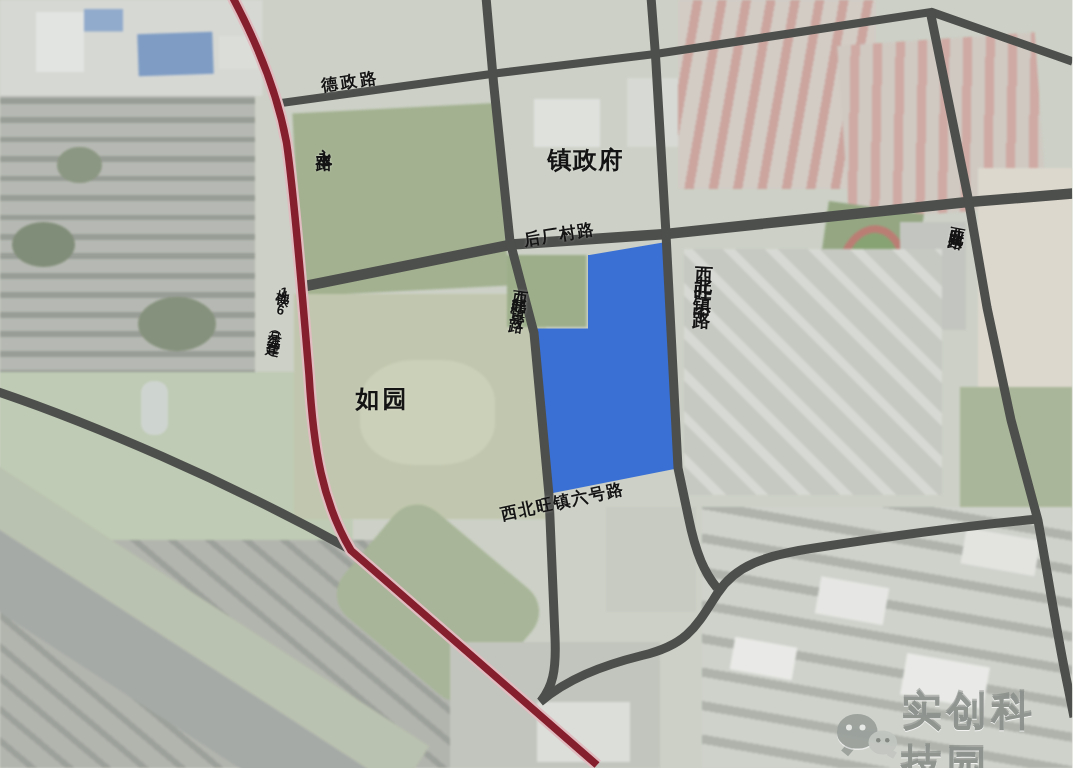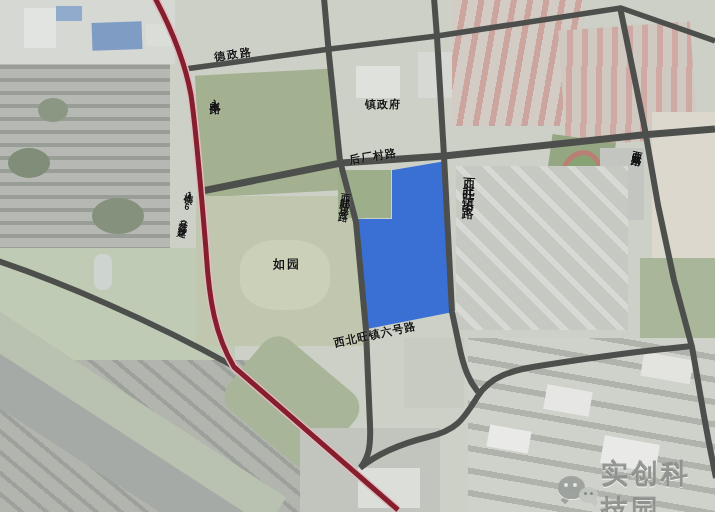--- a/index.html
+++ b/index.html
@@ -115,31 +115,31 @@
 
       <path stroke-width="8" d="M155,-2 C172,30 185,62 191,95 C196,128 201,190 206,250 C209,300 215,335 234,367 L398,510" stroke="#e0bcc0"></path>
       <path stroke-width="5" d="M155,-2 C172,30 185,62 191,95 C196,128 201,190 206,250 C209,300 215,335 234,367 L398,510" stroke="#861f2d"></path>
     </g>
   </svg>
 
   <div class="lab" style="left:214px;top:47px;font-size:11px;letter-spacing:2px;transform:rotate(-8deg);">德政路</div>
 
   <div class="lab vlab" style="left:207px;top:90px;font-size:11px;letter-spacing:2px;">永丰路</div>
 
-  <div class="lab" style="left:365px;top:97px;font-size:11px;letter-spacing:1px;">镇政府</div>
+  <div class="lab" style="left:365px;top:97px;font-size:16px;letter-spacing:1px;">镇政府</div>
 
   <div class="lab" style="left:349px;top:149px;font-size:11px;letter-spacing:1px;transform:rotate(-9deg);">后厂村路</div>
 
   <div class="lab vlab" style="left:340px;top:186px;font-size:10px;letter-spacing:3px;transform:rotate(8deg);transform-origin:top center;">西北旺镇一号路</div>
 
   <div class="lab vlab" style="left:461px;top:168px;font-size:12px;letter-spacing:6px;transform:rotate(3deg);transform-origin:top center;">西北旺镇中路</div>
 
   <div class="lab vlab" style="left:632px;top:144px;font-size:10px;letter-spacing:1px;transform:rotate(11deg);transform-origin:top center;">西北旺东路</div>
 
-  <div class="lab" style="left:273px;top:256px;font-size:12px;letter-spacing:2px;">如园</div>
+  <div class="lab" style="left:237px;top:256px;font-size:16px;letter-spacing:2px;">如园</div>
 
   <div class="lab" style="left:333px;top:327px;font-size:11px;letter-spacing:1px;transform:rotate(-12deg);">西北旺镇六号路</div>
 
   <div class="lab vlab" style="left:184px;top:186px;font-size:9px;letter-spacing:2px;transform:rotate(11deg);transform-origin:top center;">地铁16号线（在建）</div>
 
   <div class="wm">
     <div class="wx">
       <div class="t1"></div>
         <div class="b1"></div>
         <div class="t2"></div>

